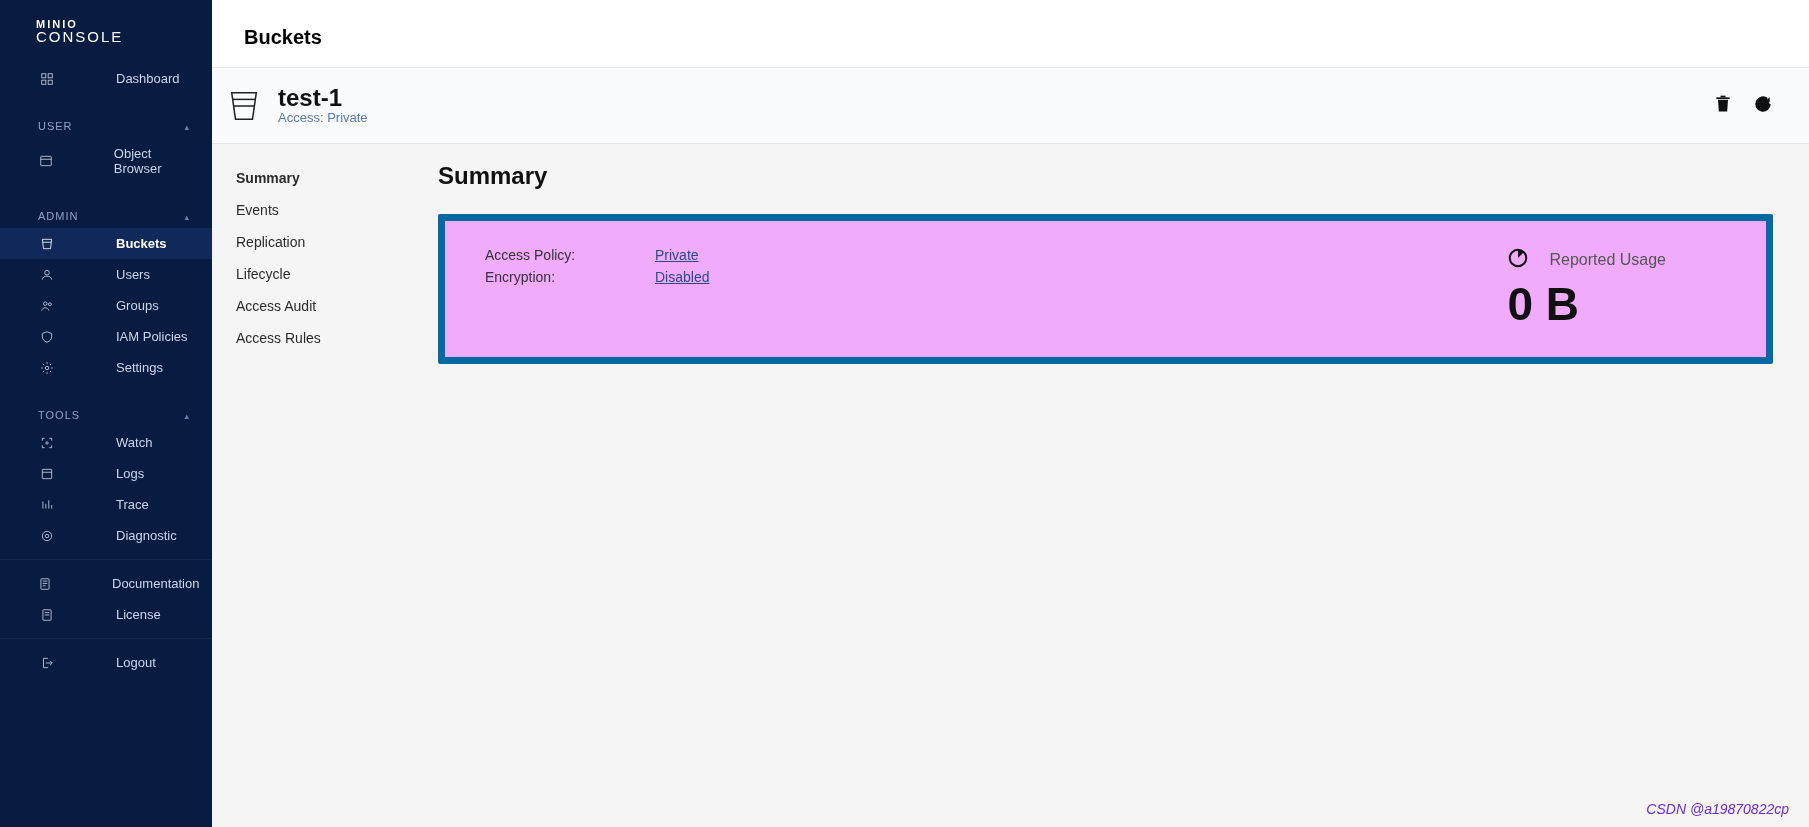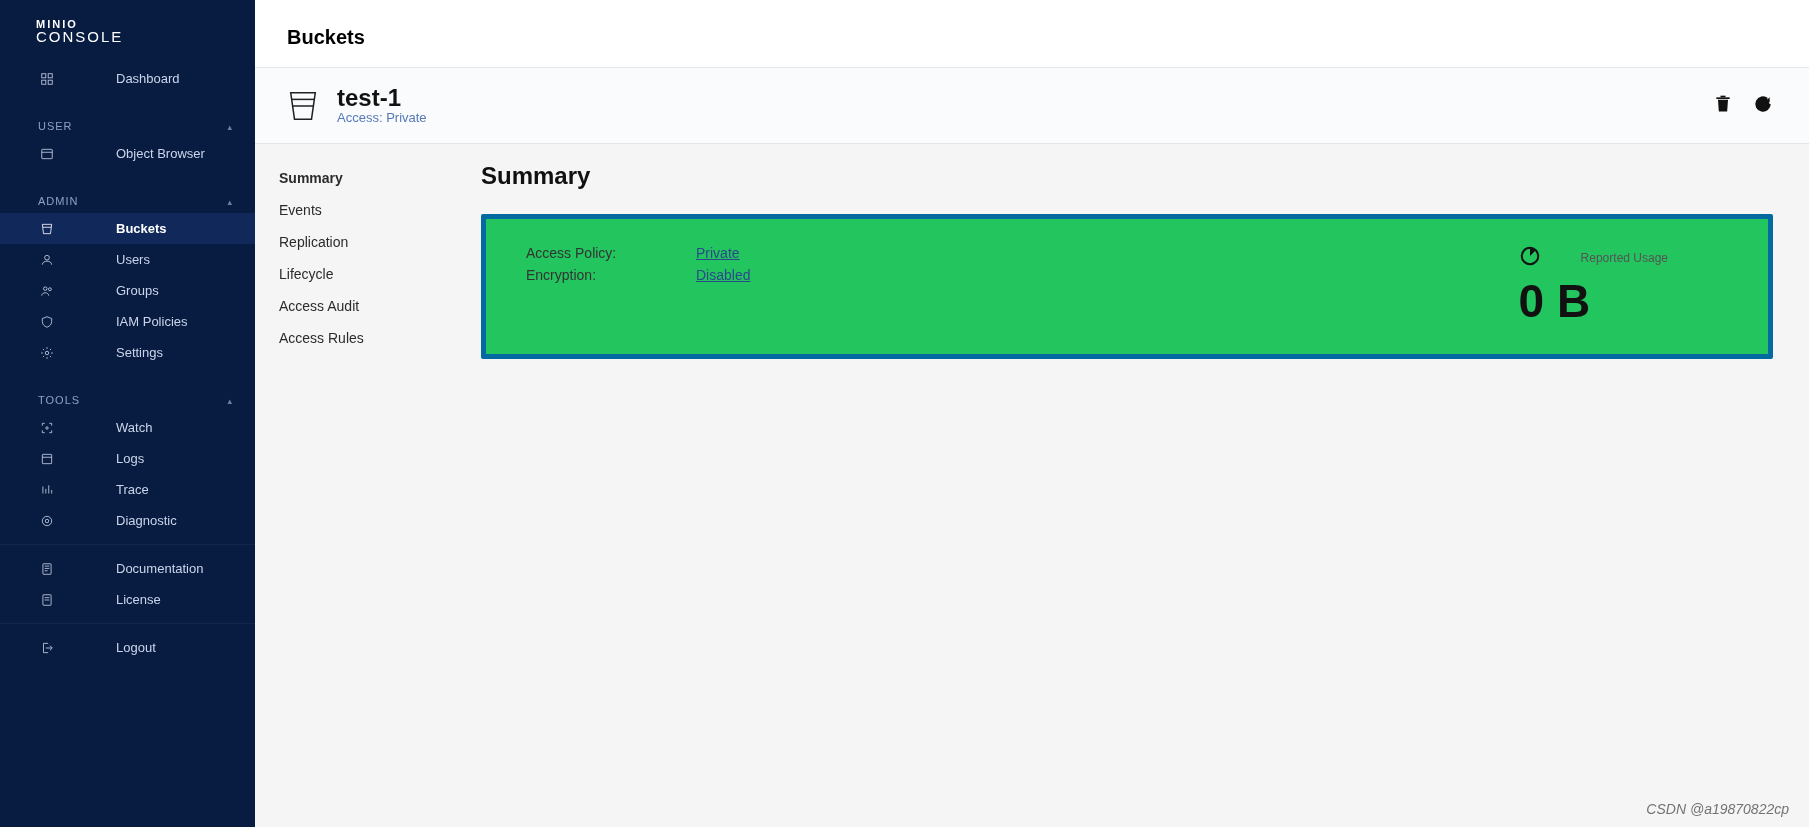--- a/index.html
+++ b/index.html
@@ -1,21 +1,21 @@
 <!DOCTYPE html>
 <html><head>
 <meta charset="utf-8">
 <style>
   * { box-sizing: border-box; margin: 0; padding: 0; }
   html, body { height: 100%; font-family: "Segoe UI", Arial, sans-serif; font-size: 14px; color: #333; }
   body { display: flex; background: #f5f5f5; }
 
   
   .sidebar {
-    width: 255px;
+    width: 212px;
     background: #081c42;
     color: #c7cfe0;
     display: flex;
     flex-direction: column;
     min-height: 100vh;
   }
   .logo-block { padding: 18px 20px 10px 36px; color: #fff; }
   .logo-top { font-size: 11px; font-weight: 700; letter-spacing: 2px; }
   .logo-bottom { font-size: 15px; font-weight: 400; letter-spacing: 2px; margin-top: -2px; }
 
@@ -48,21 +48,21 @@
   .main { flex: 1; display: flex; flex-direction: column; min-width: 0; }
   .topbar {
     background: #fff;
     padding: 26px 36px 18px 32px;
     border-bottom: 1px solid #e6e6e6;
   }
   .topbar h1 { font-size: 20px; font-weight: 700; color: #000; }
 
   .bucket-header {
     display: flex; align-items: center;
-    padding: 18px 36px 18px 30px;
+    padding: 18px 36px 18px 14px;
     border-bottom: 1px solid #e6e6e6;
     background: #fafbfc;
   }
   .bucket-icon { width: 36px; height: 36px; margin-right: 16px; display: flex; align-items: center; justify-content: center; }
   .bucket-icon svg { stroke: #222; fill: none; stroke-width: 1.6; }
   .bucket-title { font-size: 24px; font-weight: 700; color: #111; line-height: 1; }
   .bucket-sub { font-size: 13px; color: #5578b8; }
   .bucket-actions { margin-left: auto; display: flex; gap: 20px; }
   .bucket-actions svg { width: 20px; height: 20px; stroke: #111; fill: #111; cursor: pointer; }
 
@@ -81,39 +81,39 @@
   }
   .subtab.active { font-weight: 700; }
 
   
   .detail {
     flex: 1;
     padding: 18px 36px 18px 20px;
   }
   .detail h2 { font-size: 24px; font-weight: 700; color: #111; margin-bottom: 24px; }
   .card {
-    background: #22c55e;
-    border: 5px solid #0369a1;
+    background: #f0abfc;
+    border: 7px solid #0369a1;
     border-radius: 2px;
     padding: 26px 40px;
     display: flex;
     justify-content: space-between;
     align-items: flex-start;
   }
   .kv { display: grid; grid-template-columns: 170px auto; row-gap: 6px; font-size: 14px; }
   .kv .k { color: #333; }
   .kv .v a { color: #2b4a8a; text-decoration: underline; cursor: pointer; }
   .usage-block { text-align: left; padding-right: 60px; }
-  .usage-header { display: flex; align-items: center; gap: 40px; color: #555; font-size: 12px; }
+  .usage-header { display: flex; align-items: center; gap: 20px; color: #555; font-size: 16px; }
   .usage-header svg { width: 22px; height: 22px; }
   .usage-value { font-size: 46px; font-weight: 700; color: #111; margin-top: 4px; }
 
   .watermark {
     position: fixed; right: 20px; bottom: 10px;
-    font-size: 14px; color: #737373; font-style: italic; margin-top: 16px;
+    font-size: 14px; color: #6d28d9; font-style: italic; margin-top: 16px;
   }
 </style>
 </head>
 <body>
 
 <nav class="sidebar">
   <div class="logo-block">
     <div class="logo-top">MINIO</div>
     <div class="logo-bottom">CONSOLE</div>
   </div>

